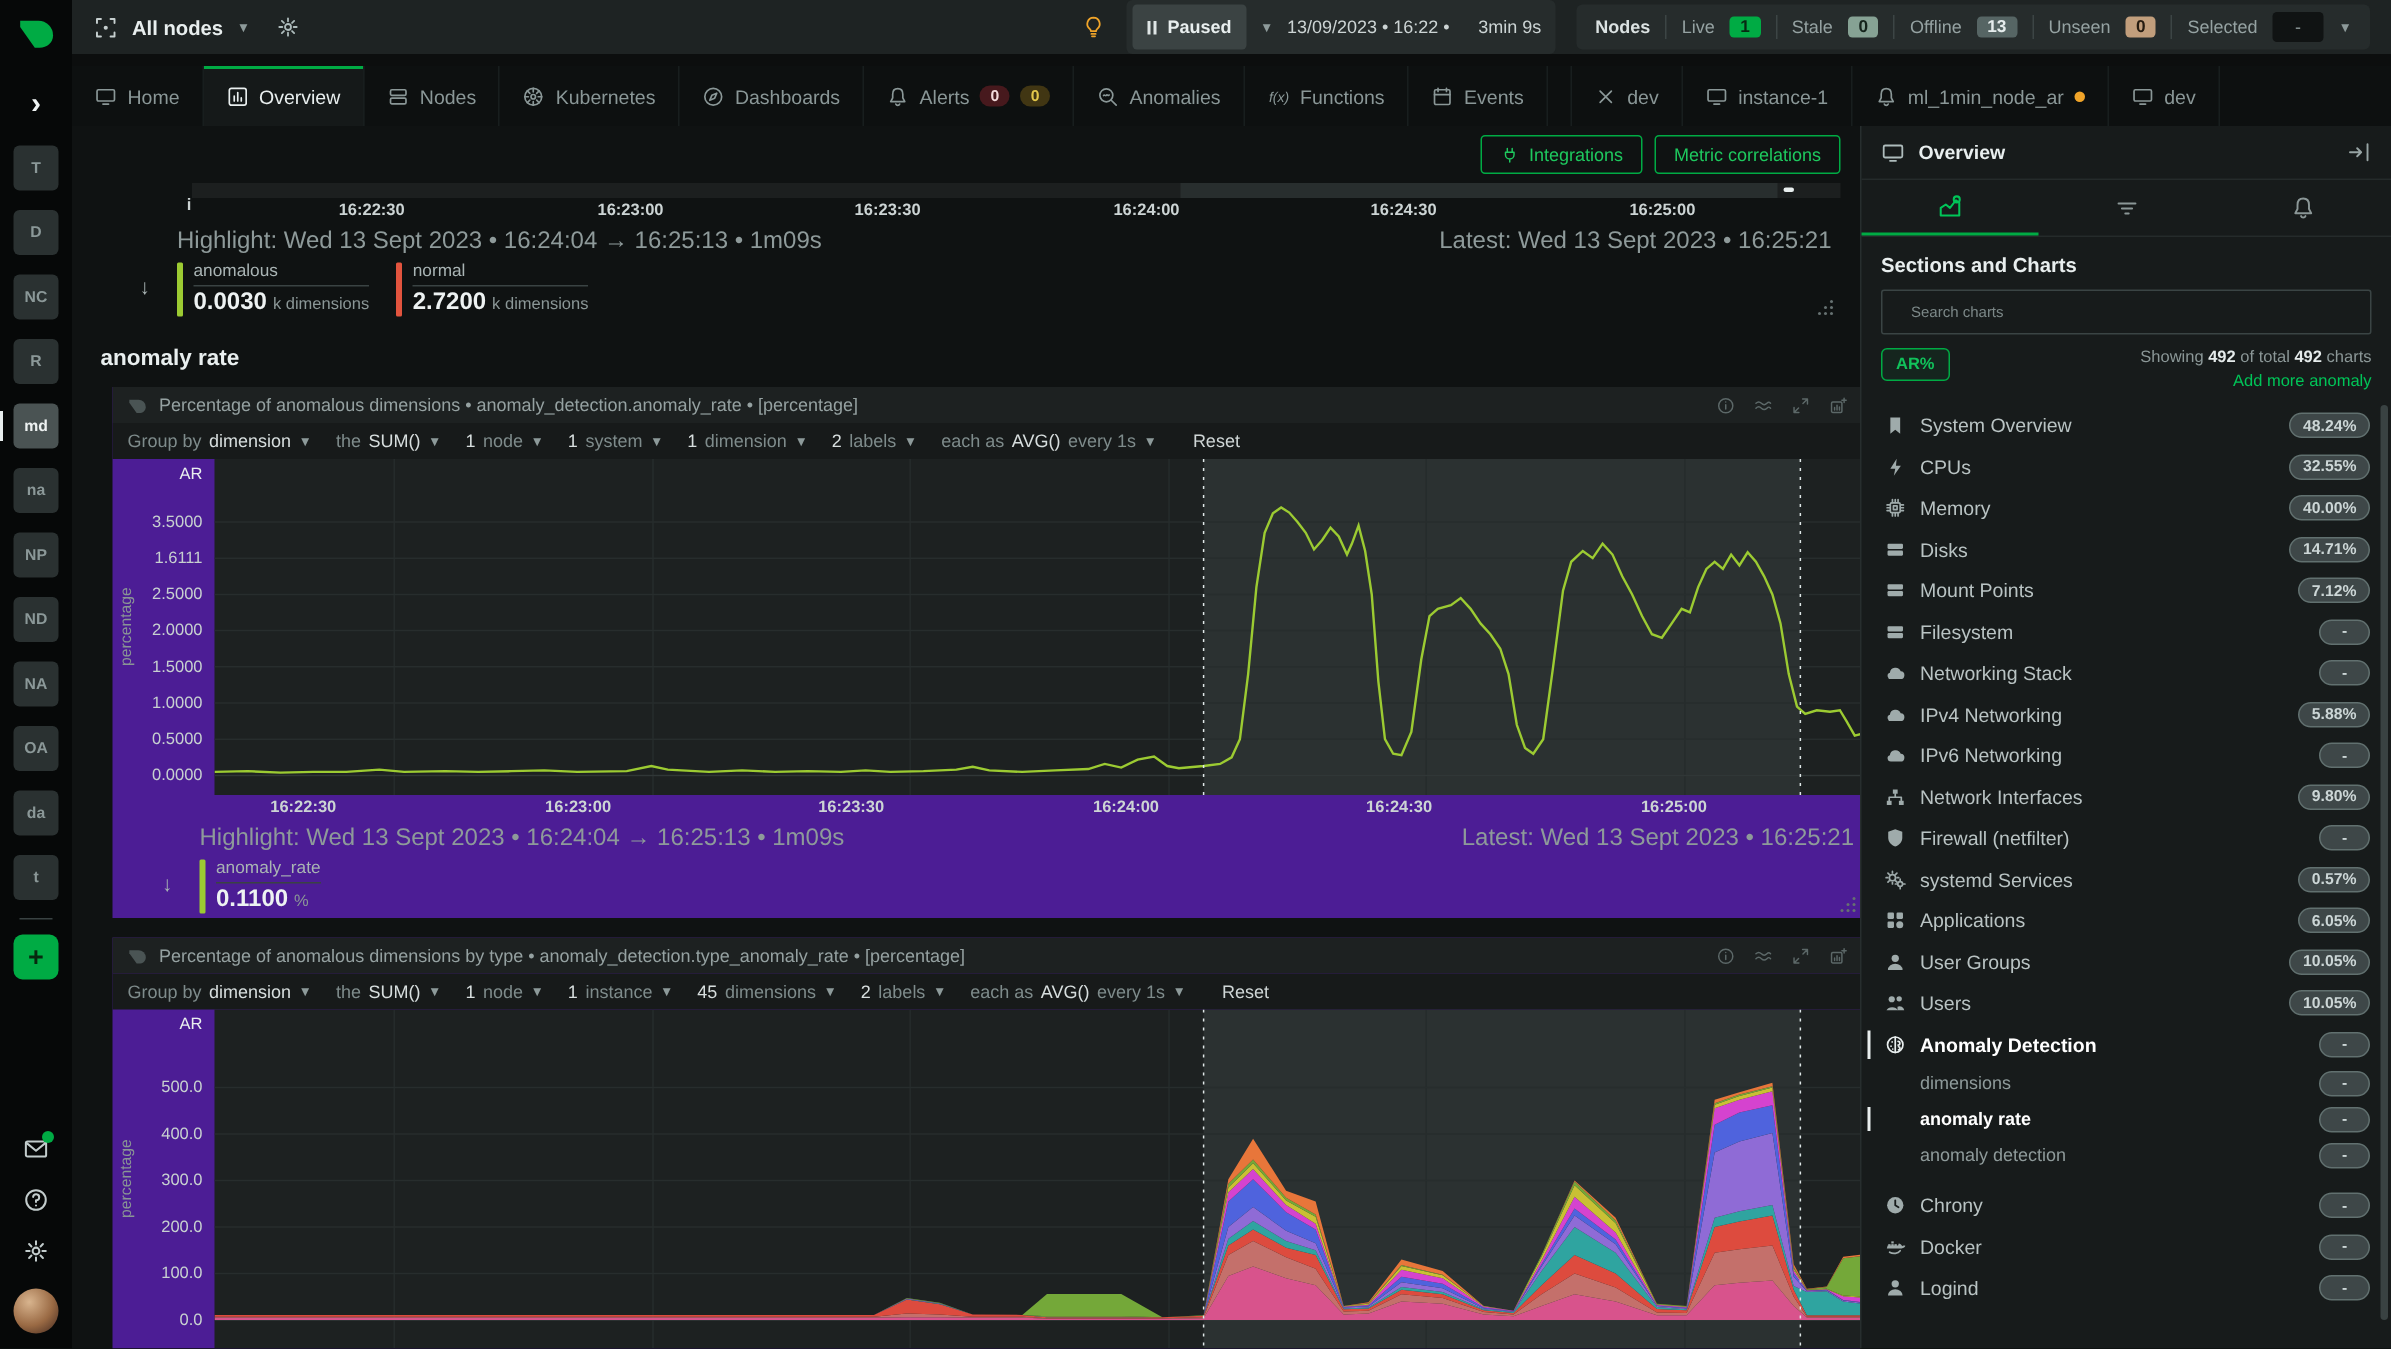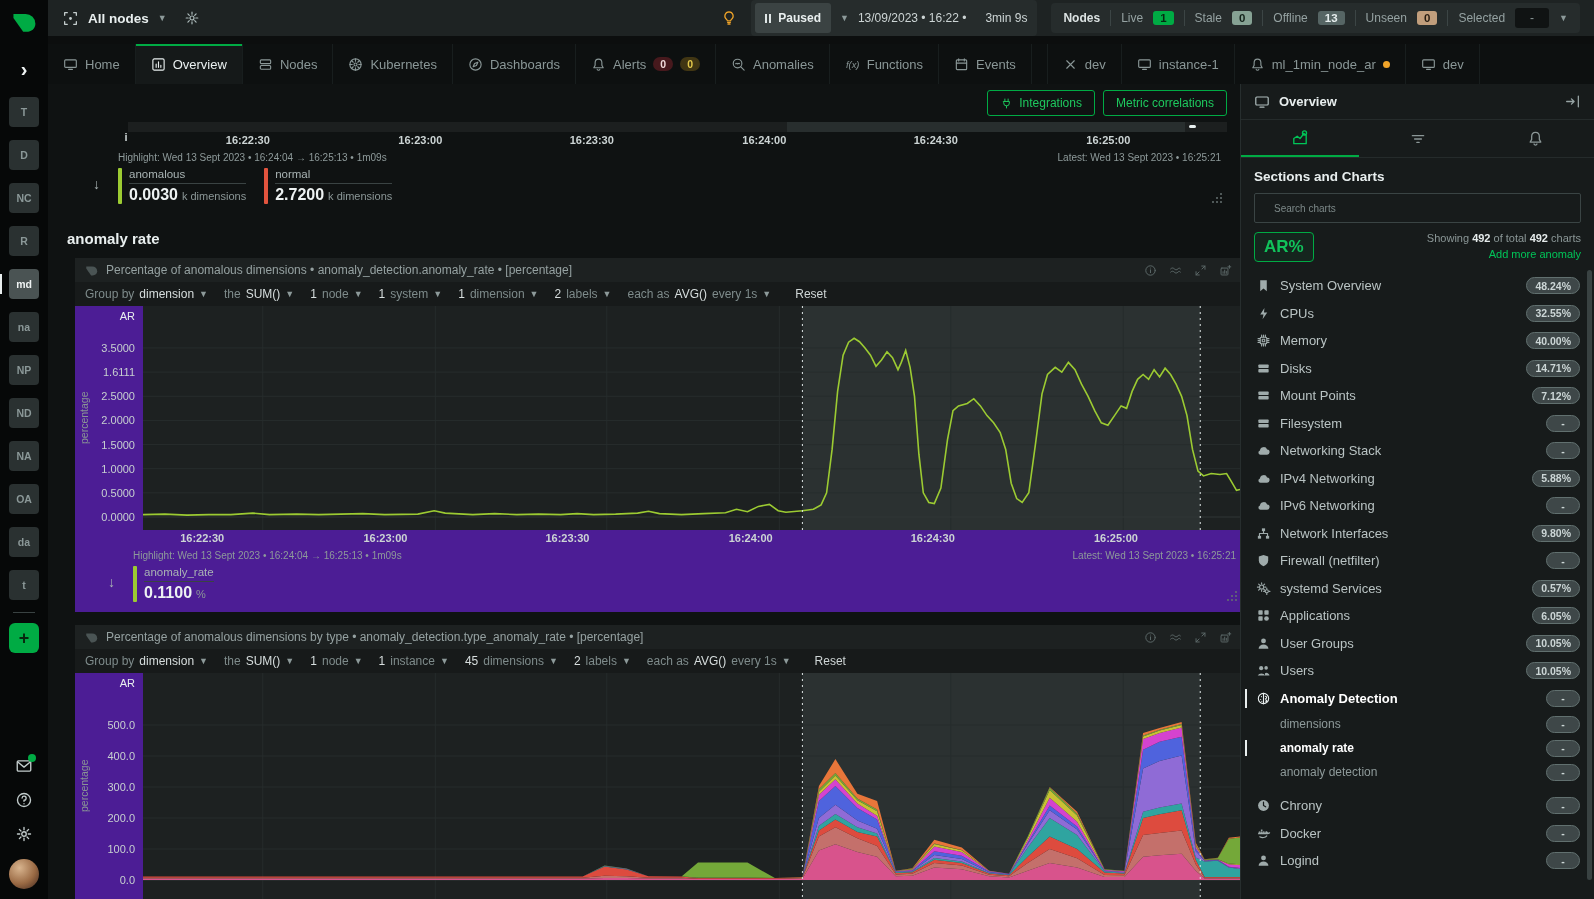--- a/index.html
+++ b/index.html
@@ -75,21 +75,21 @@
   .btn-green { height:26px; padding:0 12px; border:1px solid #00ab44; border-radius:3px; color:#1ec85e; font-size:12px;
                display:flex; align-items:center; gap:6px; background:transparent; cursor:pointer; }
 
   #topchart { position:absolute; left:12px; top:38px; width:1167px; }
   .strip { position:relative; margin-left:68px; width:1099px; height:10px; background:#1c1f1f; }
   .strip .hl { position:absolute; top:0; bottom:0; background:#282e2e; }
   .strip .dash { position:absolute; top:3px; width:7px; height:3px; background:#e8efef; border-radius:2px; }
   .xrow { position:relative; margin-left:68px; width:1099px; height:15px; margin-top:2px; }
   .xrow .xl { position:absolute; transform:translateX(-50%); font-size:11px; font-weight:600; color:#ccd4d4; white-space:nowrap; }
   .iinfo { position:absolute; left:-2px; top:-3px; font-size:10px; color:#8e9a9a; transform:none; }
-  .hlrow { display:flex; justify-content:space-between; margin:3px 0 0 58px; width:1103px; font-size:10px; color:#8e9a9a;text-align:center; }
+  .hlrow { display:flex; justify-content:space-between; margin:3px 0 0 58px; width:1103px; font-size:16px; color:#8e9a9a;text-align:center; }
   .clegend { position:relative; display:flex; gap:18px; margin:5px 0 0 33px; align-items:flex-start; }
   .larrow { color:#a9b4b4; font-size:14px; margin-top:8px; }
   .litem { display:flex; gap:7px; cursor:pointer; }
   .lbar { width:4px; border-radius:1px; align-self:stretch; }
   .lname { font-size:11.5px; color:#a9b4b4; padding-bottom:3px; border-bottom:1px solid #3a4343; }
   .lval { font-size:16px; font-weight:bold; color:#edf2f2; margin-top:2px; }
   .lunit { font-size:11px; color:#8b9797; font-weight:normal; margin-left:4px; }
   .handle { position:absolute; right:4px; bottom:0; color:#667171; }
 
   #section-title { position:absolute; left:19px; top:146px; font-size:15px; font-weight:bold; color:#e9efef; }
@@ -121,21 +121,21 @@
   .stabs { height:38px; display:flex; border-bottom:1px solid #252b2b; }
   .stab { flex:1; display:flex; align-items:center; justify-content:center; color:#8b9797; cursor:pointer; }
   .stab.active { color:#00c558; border-bottom:2px solid #00ab44; }
   .sheading { margin:11px 13px 0; font-size:13.5px; font-weight:bold; color:#e8eeee; }
   .ssearch { margin:9px 13px 0; }
   .ssearch input { width:100%; height:30px; background:transparent; border:1px solid #3a4444; border-radius:2px;
                    color:#cfd7d7; padding:0 19px; font-size:10px; font-family:inherit; outline:none; }
   .ssearch input::placeholder { color:#7c8888; }
   .schiprow { margin:9px 13px 0; display:flex; justify-content:space-between; align-items:flex-start; }
   .chip { border:1px solid #00ab44; color:#11c25b; background:rgba(0,171,68,0.07); border-radius:4px;
-          padding:4px 9px; font-size:17px; font-weight:bold; cursor:pointer;text-align:right; }
+          padding:4px 9px; font-size:11px; font-weight:bold; cursor:pointer;text-align:right; }
   .showing { font-size:11px; color:#8b9797; text-align:right; }
   .showing b { color:#e5ebeb; }
   .addmore { font-size:11px; color:#00c558; text-align:right; margin-top:4px; cursor:pointer; }
   .slist { margin-top:10px; }
   .srow { position:relative; display:flex; align-items:center; height:27.5px; padding-left:14px; cursor:pointer; }
   .srow .ic { width:16px; color:#9fabab; margin-right:9px; }
   .srow .lab { font-size:13px; color:#b9c3c3; }
   .srow.active .lab { color:#ffffff; font-weight:bold; }
   .srow.active .ic { color:#e9efef; }
   .srow.active::before { content:""; position:absolute; left:4px; top:4px; bottom:4px; width:2px; background:#e8eeee; }

